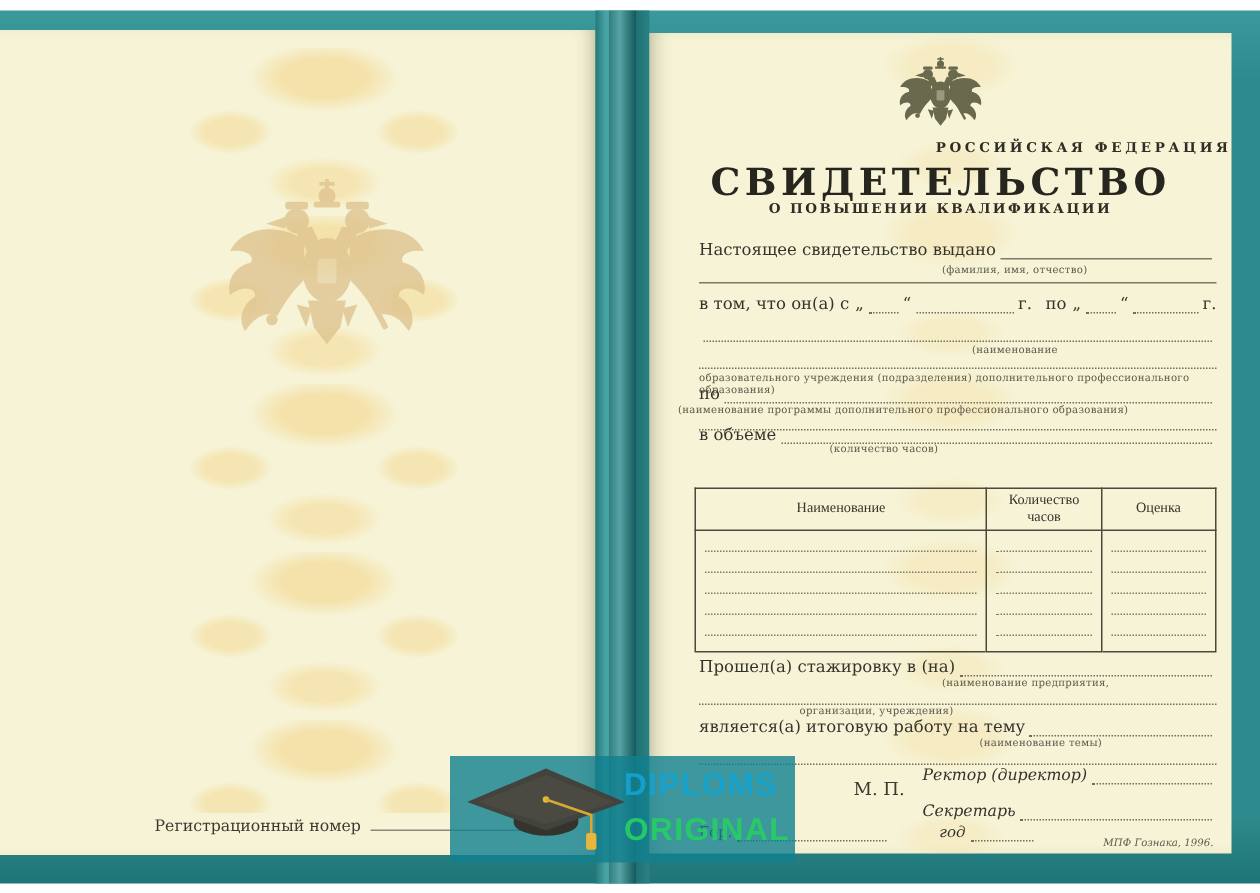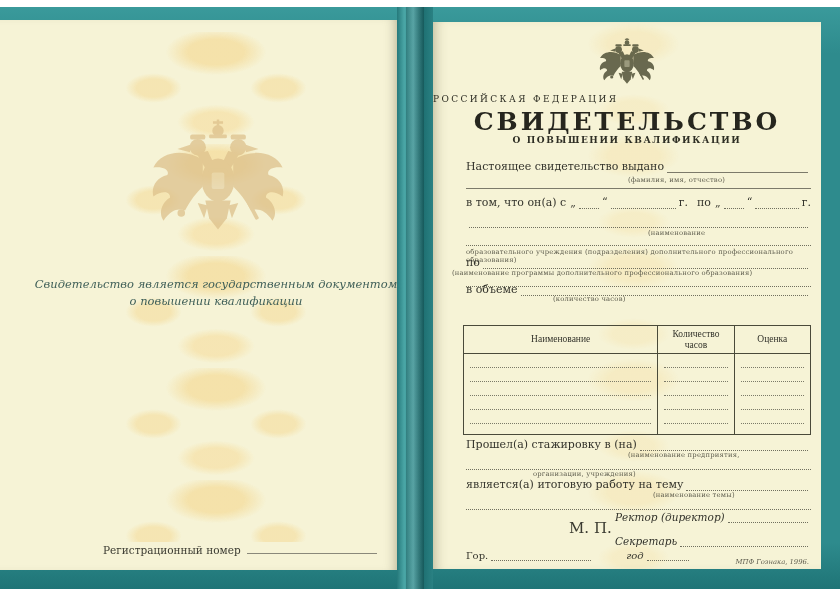--- a/index.html
+++ b/index.html
@@ -32,21 +32,21 @@
       radial-gradient(ellipse 64px 30px at 50% 22px, rgba(243,203,112,.42) 0 40%, rgba(243,203,112,0) 72%),
       radial-gradient(ellipse 50px 22px at 50% 88px, rgba(246,210,128,.38) 0 42%, rgba(246,210,128,0) 72%);
     background-size:100% 112px;background-repeat:repeat-y;}
   .eagle-wm{position:absolute;left:142px;top:98px;width:152px;height:142px;color:#ddc18c;opacity:.75;}
   .left-statement{position:absolute;left:30px;top:256px;width:372px;text-align:center;
       font-style:italic;font-size:11.5px;line-height:17px;color:#3f5f58;}
   .reg-row{position:absolute;left:103px;top:523px;font-size:10.5px;color:#3a3a30;}
   .reg-line{display:inline-block;width:130px;border-bottom:1px solid #8a887a;height:10px;margin-left:6px;}
   
   .emblem{position:absolute;left:50%;top:16px;transform:translateX(-50%);width:66px;height:58px;color:#5e5e44;opacity:.92;}
-  .country{position:absolute;left:0;right:0;top:72px;text-align:left;font-weight:normal;
+  .country{position:absolute;left:0;right:0;top:72px;text-align:right;font-weight:bold;
            font-size:9px;letter-spacing:2.4px;color:#2e2e24;}
   .doc-title{position:absolute;left:0;right:0;top:85px;text-align:center;font-weight:bold;
            font-size:25px;letter-spacing:3px;color:#26261e;}
   .doc-subtitle{position:absolute;left:0;right:0;top:113px;text-align:center;font-weight:bold;
            font-size:9px;letter-spacing:1.6px;color:#2e2e24;}
   
   .row{position:absolute;left:33px;right:10px;display:flex;align-items:flex-end;
        font-size:11px;color:#33332b;white-space:nowrap;}
   .row .lbl{flex:0 0 auto;}
   .fill{flex:1 1 auto;border-bottom:1.3px dotted #706f5e;height:11px;margin:0 3px;min-width:10px;}
@@ -59,21 +59,21 @@
   .tablewrap{position:absolute;left:30px;right:10px;top:303px;height:110px;}
   table.subjects{width:100%;height:100%;border-collapse:collapse;}
   table.subjects,.subjects th,.subjects td{border:1.2px solid #4a4a3a;}
   .subjects th{font-weight:normal;font-size:9.5px;line-height:10.5px;padding:3px 2px;color:#33332b;font-family:Liberation Serif, serif;}
   .subjects td{border-top:none;border-bottom:none;padding:0 6px;vertical-align:bottom;}
   .subjects .dot{border-bottom:1.2px dotted #7b7a68;height:13px;}
   .subjects tr.sp td{height:10px;}
   .col-name{width:56%;} .col-hours{width:22%;} .col-grade{width:22%;}
   
   .sig-label{font-style:italic;font-size:10.5px;}
-  .mp{position:absolute;left:136px;top:497px;font-size:15px;color:#3a3a30;}
+  .mp{position:absolute;left:136px;top:497px;font-size:12px;color:#3a3a30;}
   .imprint{position:absolute;right:12px;top:536px;font-size:6.8px;font-style:italic;color:#5c5b4c;}
   
   .wm-box{position:absolute;left:300px;top:504px;width:230px;height:71px;
           background:rgba(16,128,142,.80);}
   .wm-text{position:absolute;left:116px;top:5px;font-family:"Liberation Sans","DejaVu Sans",sans-serif;
            font-weight:bold;font-size:21px;line-height:30px;letter-spacing:1px;opacity:.92;}
   .wm-line1{color:#14a3d1;} .wm-line2{color:#27cf63;}
   .cap-svg{position:absolute;left:8px;top:3px;}
 </style>
 </head>
@@ -117,24 +117,20 @@
 </svg>
 
 <div class="stage">
   <div class="cover"></div>
 
   <div class="page page-left">
     <div class="ornament"></div>
     <svg class="eagle-wm" viewBox="0 0 120 110">
         <use href="#eagle"></use>
       </svg>
-    <div class="left-statement">
-      <div>Свидетельство является государственным документом</div>
-      <div>о повышении квалификации</div>
-    </div>
     <div class="reg-row">
       <span>Регистрационный номер</span><span class="reg-line"></span>
     </div>
   </div>
 
   <div class="spine">
     <div class="spine-inner"></div>
   </div>
 
   <div class="page page-right">
@@ -303,13 +299,22 @@
     <div class="row" style="top:527px;right:auto;width:210px">
       <span class="lbl" style="font-size:10px">Гор.</span>
       <span class="fill" style="flex:0 0 100px"></span>
       <span class="lbl" style="font-size:10px;margin-left:32px;font-style:italic">год</span>
       <span class="fill" style="flex:0 0 42px"></span>
     </div>
 
     <div class="imprint">МПФ Гознака, 1996.</div>
   </div>
 
+  <div class="wm-box">
+    <svg class="cap-svg" width="112" height="64" viewBox="0 0 130 70">
+        <use href="#gradcap"></use>
+      </svg>
+    <div class="wm-text">
+      <div class="wm-line1">DIPLOMS</div>
+      <div class="wm-line2">ORIGINAL</div>
+    </div>
+  </div>
 </div>
 
 </body></html>

